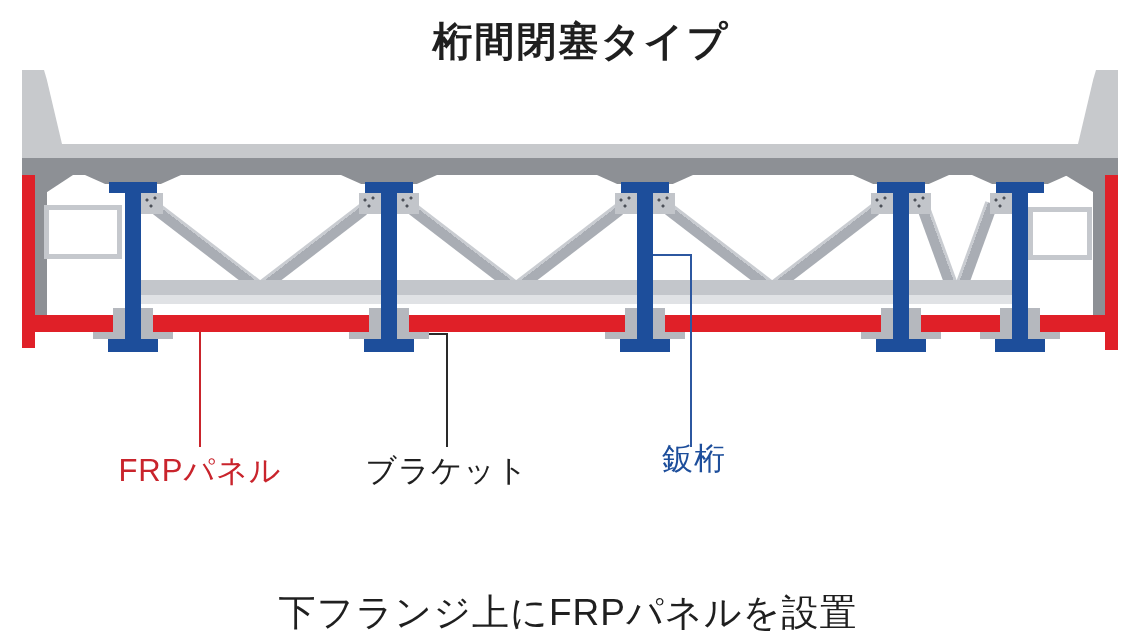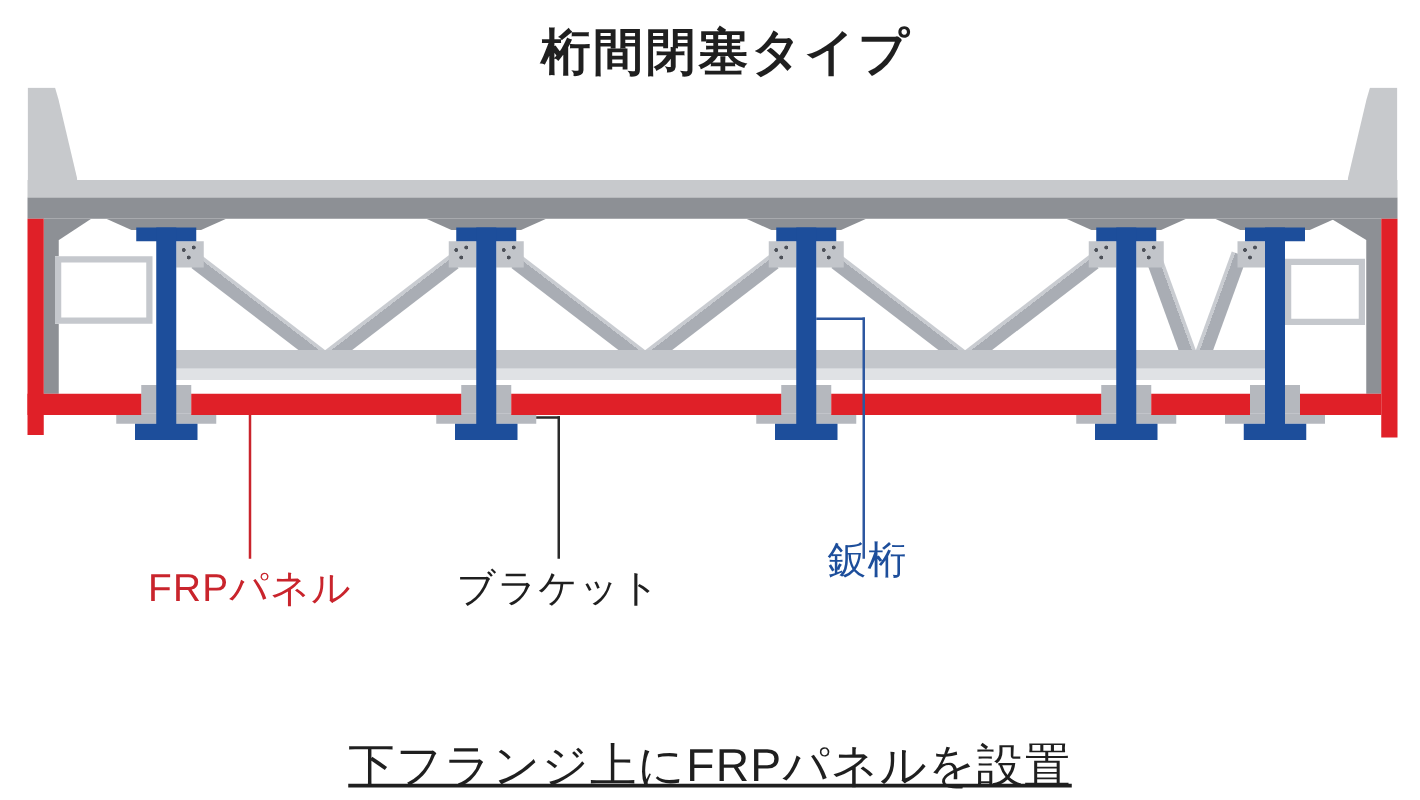--- a/index.html
+++ b/index.html
@@ -125,17 +125,17 @@
   <div class="abs red" style="left:1040px;top:315px;width:65px;height:17px;"></div>
 
   <div class="leader" style="left:199px;top:332px;width:2px;height:115px;background:var(--label-red);"></div>
   <div class="leader" style="left:429px;top:333px;width:19px;height:2px;background:#2a2a2a;"></div>
   <div class="leader" style="left:446px;top:333px;width:2px;height:114px;background:#2a2a2a;"></div>
   <div class="leader" style="left:653px;top:254px;width:39px;height:2px;background:var(--leader-blue);"></div>
   <div class="leader" style="left:690px;top:254px;width:2px;height:193px;background:var(--leader-blue);"></div>
 
   <div class="lbl" style="left:447px;top:450px;color:var(--ink);">ブラケット</div>
   <div class="lbl" style="left:200px;top:450px;color:var(--label-red);">FRPパネル</div>
-  <div class="lbl" style="left:694px;top:427px;color:var(--girder-blue);">鈑桁</div>
+  <div class="lbl" style="left:694px;top:438px;color:var(--girder-blue);">鈑桁</div>
 
-  <div class="caption-line" style="top:588px;text-decoration:underline;">下フランジ上にFRPパネルを設置</div>
+  <div class="caption-line" style="top:588px;">下フランジ上にFRPパネルを設置</div>
 
 </div>
 
 </body></html>

